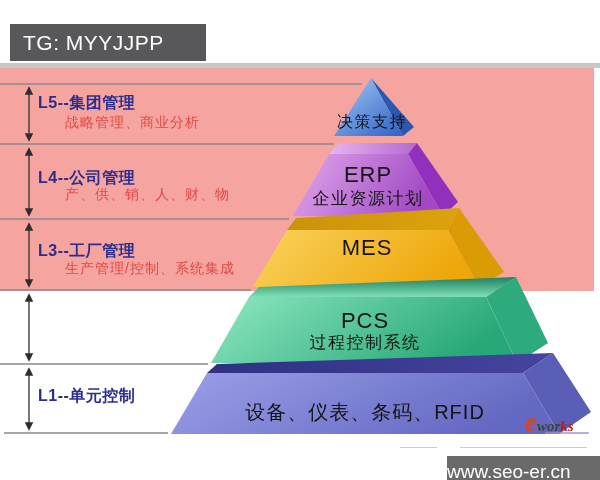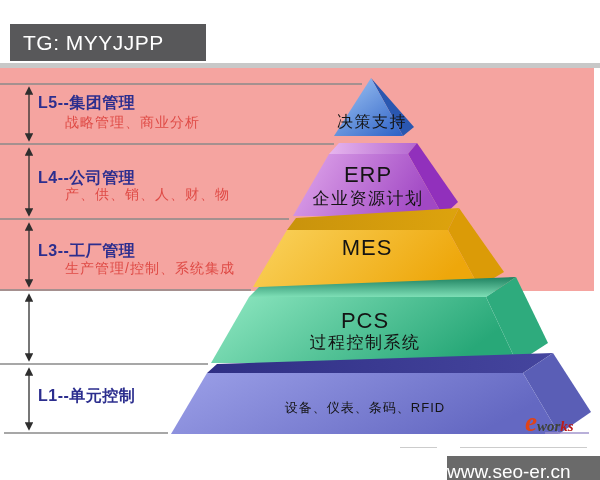--- a/index.html
+++ b/index.html
@@ -25,21 +25,21 @@
   .lvl-title{position:absolute;left:38px;color:#2C2E8E;font-weight:bold;font-size:16px;
              letter-spacing:0.5px;white-space:nowrap;}
   .lvl-sub{position:absolute;left:65px;color:#DF4B46;font-size:14px;letter-spacing:1px;white-space:nowrap;text-align:center;}
 
   
   .pyr-t{position:absolute;transform:translateX(-50%);white-space:nowrap;color:#141414;
          font-weight:normal;text-align:center;}
   .pyr-cn{font-size:17px;letter-spacing:1.5px;}
   .pyr-latin{font-size:22px;letter-spacing:1px;}
   .pyr-top{font-size:16px;letter-spacing:1.5px;}
-  .pyr-base{font-size:13px;letter-spacing:1px;}
+  .pyr-base{font-size:20px;letter-spacing:1px;}
 
   
   .eworks{position:absolute;left:525px;top:391px;white-space:nowrap;
           font-family:"Liberation Serif",serif;font-style:italic;font-weight:bold;}
   .eworks .e{font-size:27px;color:#E04318;}
   .eworks .w1{font-size:15px;color:#3F4238;}
   .eworks .w2{font-size:15px;color:#b91c1c;}
   .logo-sub{position:absolute;left:545px;top:416px;width:44px;height:2px;background:#9B8FC9;opacity:0.7;}
 
   .hairline{position:absolute;top:431px;height:1px;background:#CCCCCC;}

